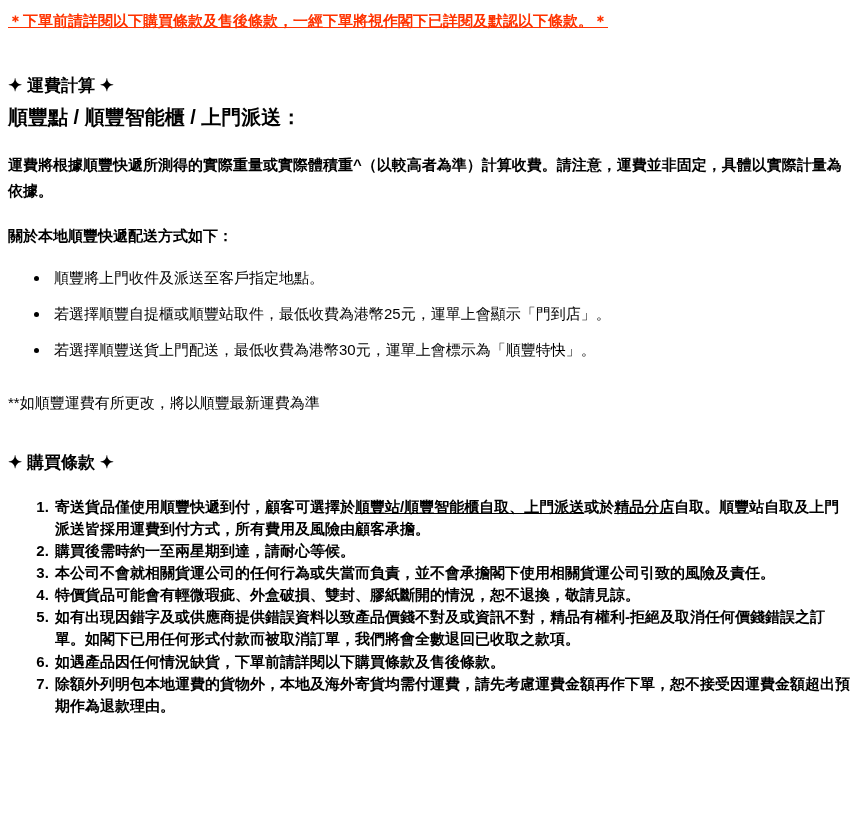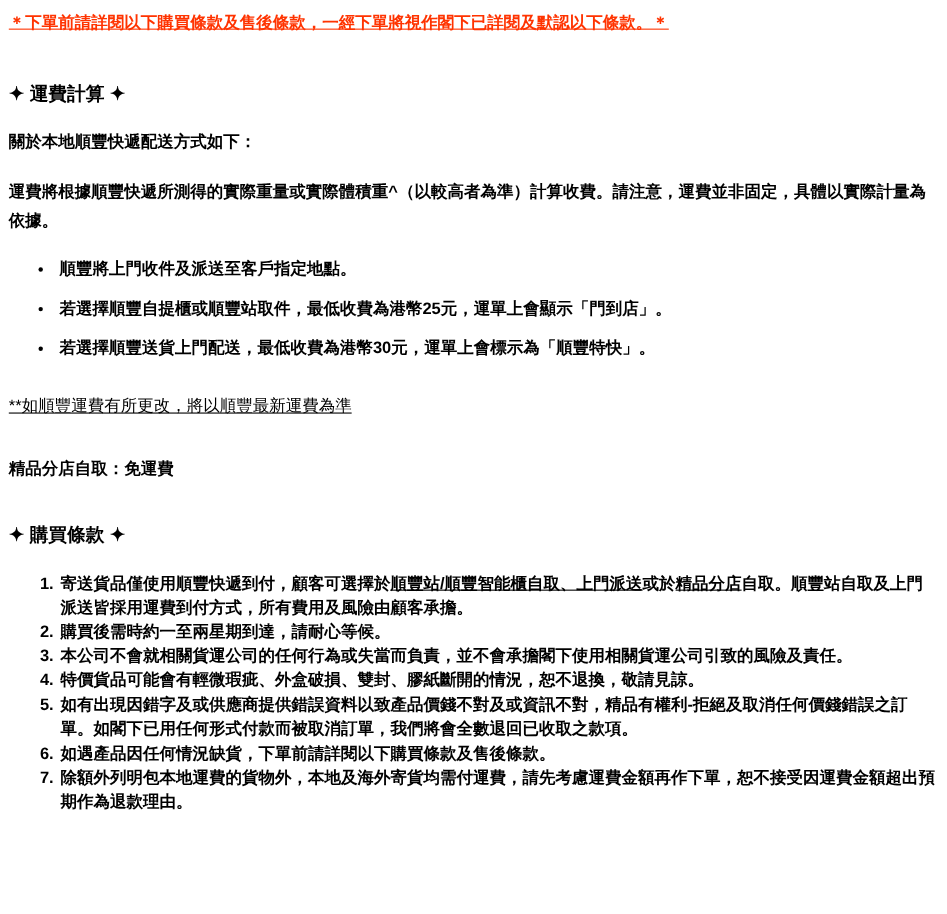--- a/index.html
+++ b/index.html
@@ -62,31 +62,30 @@
     margin:22px 0 0 0;
     line-height:1.4;
   }
   .bullets{
     margin:21px 0 0 0;
     padding-left:42px;
     list-style:disc;
   }
   .bullets li{
     font-size:15px;
-    font-weight:700;
+    font-weight:400;
     line-height:1.4;
     margin:0 0 15px 0;
     padding-left:4px;
   }
   .disclaimer{
     margin:32px 0 0 0;
     font-size:15px;
     font-weight:400;
     line-height:1.4;
-    text-decoration:underline;
   }
   .pickup{
     margin:36px 0 0 0;
     line-height:1.4;
   }
   .terms-title{
     margin:39px 0 0 0;
   }
   .terms-list{
     margin:22px 0 0 0;
@@ -109,35 +108,35 @@
 </style>
 </head>
 <body>
 
 <div class="page">
 
   <p class="notice">＊下單前請詳閱以下購買條款及售後條款，一經下單將視作閣下已詳閱及默認以下條款。＊</p>
 
   <h2 class="section-title">✦ 運費計算 ✦</h2>
 
+  <h3 class="subtitle">順豐點 / 順豐智能櫃 / 上門派送：</h3>
 
 
+  <p class="body-bold intro">運費將根據順豐快遞所測得的實際重量或實際體積重^（以較高者為準）計算收費。請注意，運費並非固定，具體以實際計量為依據。</p>
+
   <p class="body-bold methods-heading">關於本地順豐快遞配送方式如下：</p>
-
-  <p class="body-bold intro">運費將根據順豐快遞所測得的實際重量或實際體積重^（以較高者為準）計算收費。請注意，運費並非固定，具體以實際計量為依據。</p>
 
   <ul class="bullets">
     <li>順豐將上門收件及派送至客戶指定地點。</li>
     <li>若選擇順豐自提櫃或順豐站取件，最低收費為港幣25元，運單上會顯示「門到店」。</li>
     <li>若選擇順豐送貨上門配送，最低收費為港幣30元，運單上會標示為「順豐特快」。</li>
   </ul>
 
   <p class="disclaimer">**如順豐運費有所更改，將以順豐最新運費為準</p>
 
-  <p class="body-bold pickup">精品分店自取：免運費</p>
 
   <h2 class="section-title terms-title">✦ 購買條款 ✦</h2>
 
   <ol class="terms-list">
     <li>
       <span>寄送貨品僅使用順豐快遞到付，顧客可選擇於</span><span class="u">順豐站/順豐智能櫃自取、上門派送</span><span>或於</span><span class="u">精品分店</span><span>自取。順豐站自取及上門派送皆採用運費到付方式，所有費用及風險由顧客承擔。</span>
     </li>
     <li>購買後需時約一至兩星期到達，請耐心等候。</li>
     <li>本公司不會就相關貨運公司的任何行為或失當而負責，並不會承擔閣下使用相關貨運公司引致的風險及責任。</li>
     <li>特價貨品可能會有輕微瑕疵、外盒破損、雙封、膠紙斷開的情況，恕不退換，敬請見諒。</li>

